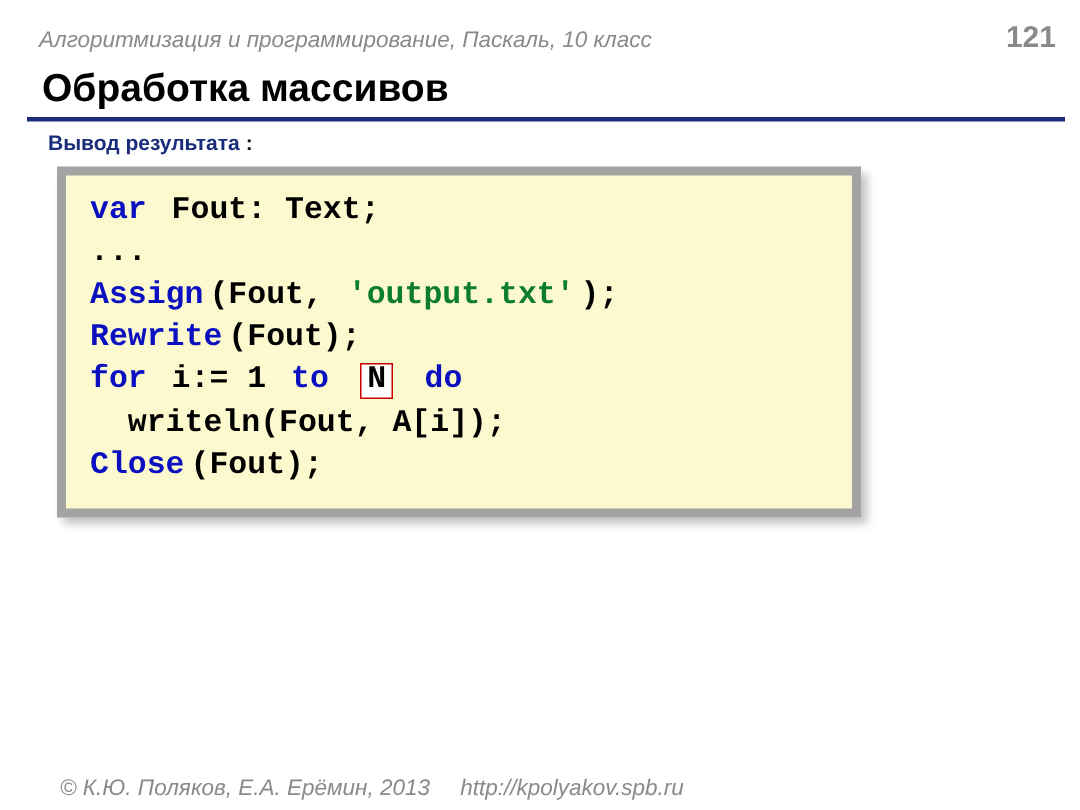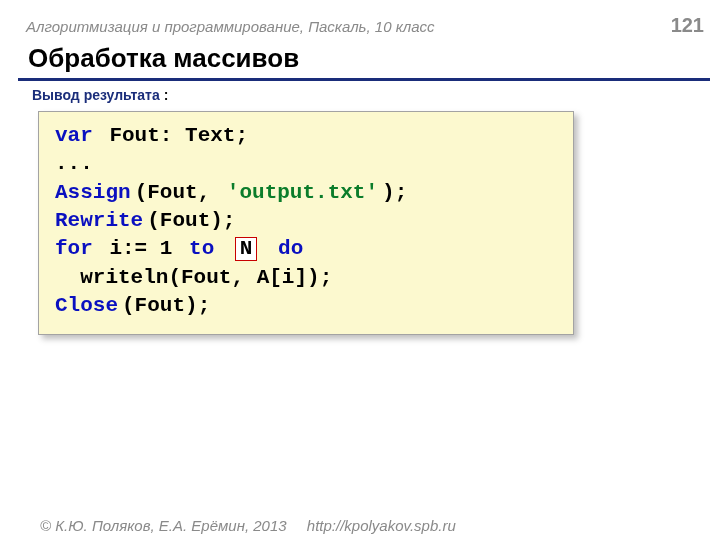--- a/index.html
+++ b/index.html
@@ -36,21 +36,21 @@
     color: #1a2d7a;
     font-size: 14px;
     font-weight: bold;
     padding: 0 0 6px 24px;
   }
   .subtitle .colon { color: #111; font-weight: bold; }
   .codebox {
     margin: 0 0 0 34px;
     width: 536px;
     background: #fcf9cf;
-    border: 1px solid #a3a3a3;
+    border: 6px solid #a3a3a3;
     box-shadow: 4px 4px 6px rgba(0,0,0,0.25);
     padding: 10px 14px 14px 14px;
     font-family: "Courier New", Courier, monospace;
     font-size: 21px;
     font-weight: bold;
     line-height: 1.35;
     color: #000;
     white-space: pre;
   }
   .kw { color: #0a10c0; }

